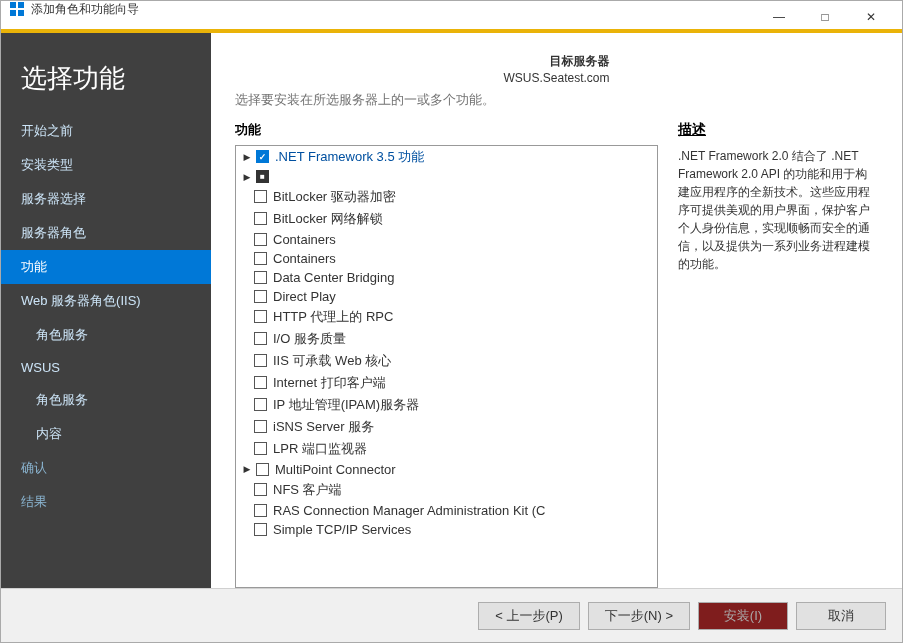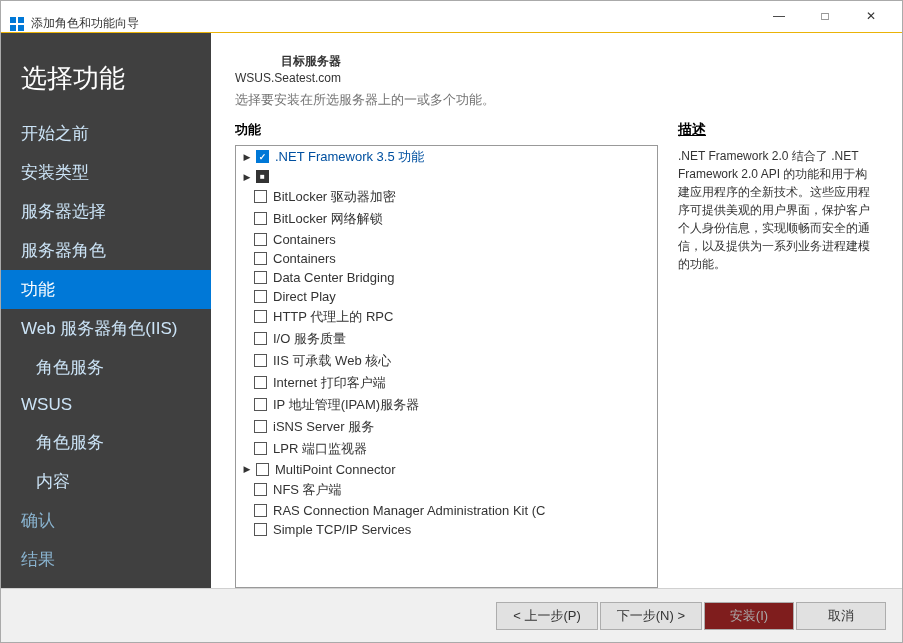--- a/index.html
+++ b/index.html
@@ -18,23 +18,23 @@
       display: flex;
       flex-direction: column;
       border: 1px solid #aaa;
       box-shadow: 2px 2px 8px rgba(0,0,0,0.3);
     }
     
     .titlebar {
       background: #fff;
       height: 32px;
       display: flex;
-      align-items: flex-end;
+      align-items: flex-start;
       padding: 0 8px;
-      border-bottom: 1px solid #eab308;
+      border-bottom: 4px solid #eab308;
       user-select: none;
     }
     .titlebar-icon {
       width: 16px;
       height: 16px;
       margin-right: 6px;
       display: flex;
       align-items: center;
       justify-content: center;
     }
@@ -88,21 +88,21 @@
       line-height: 1.2;
     }
     .nav-list {
       flex: 1;
       display: flex;
       flex-direction: column;
     }
     .nav-item {
       padding: 8px 20px;
       color: #cce4f7;
-      font-size: 17px;
+      font-size: 13px;
       cursor: pointer;
       white-space: nowrap;
     }
     .nav-item.active {
       background: #0078d7;
       color: #fff;
     }
     .nav-item.sub {
       padding-left: 35px;
     }
@@ -115,21 +115,21 @@
     .right-panel {
       flex: 1;
       display: flex;
       flex-direction: column;
       padding: 20px 24px 0 24px;
       background: #fff;
       overflow: hidden;
     }
     .right-header {
       display: flex;
-      justify-content: flex-start;
+      justify-content: center;
       margin-bottom: 4px;
     }
     .target-server {
       text-align: right;
       font-size: 12px;
       color: #333;
       line-height: 1.4;
     }
     .target-server-label { font-weight: 600; }
     .content-body {
@@ -249,21 +249,21 @@
 
     
     .bottom-bar {
       height: 54px;
       background: #f0f0f0;
       border-top: 1px solid #d0d0d0;
       display: flex;
       align-items: center;
       justify-content: flex-end;
       padding: 0 16px;
-      gap: 2px;
+      gap: 8px;
       margin-top: 0;
       flex-shrink: 0;
     }
     .btn {
       height: 28px;
       min-width: 90px;
       padding: 0 16px;
       font-size: 13px;
       background: #e1e1e1;
       border: 1px solid #adadad;

